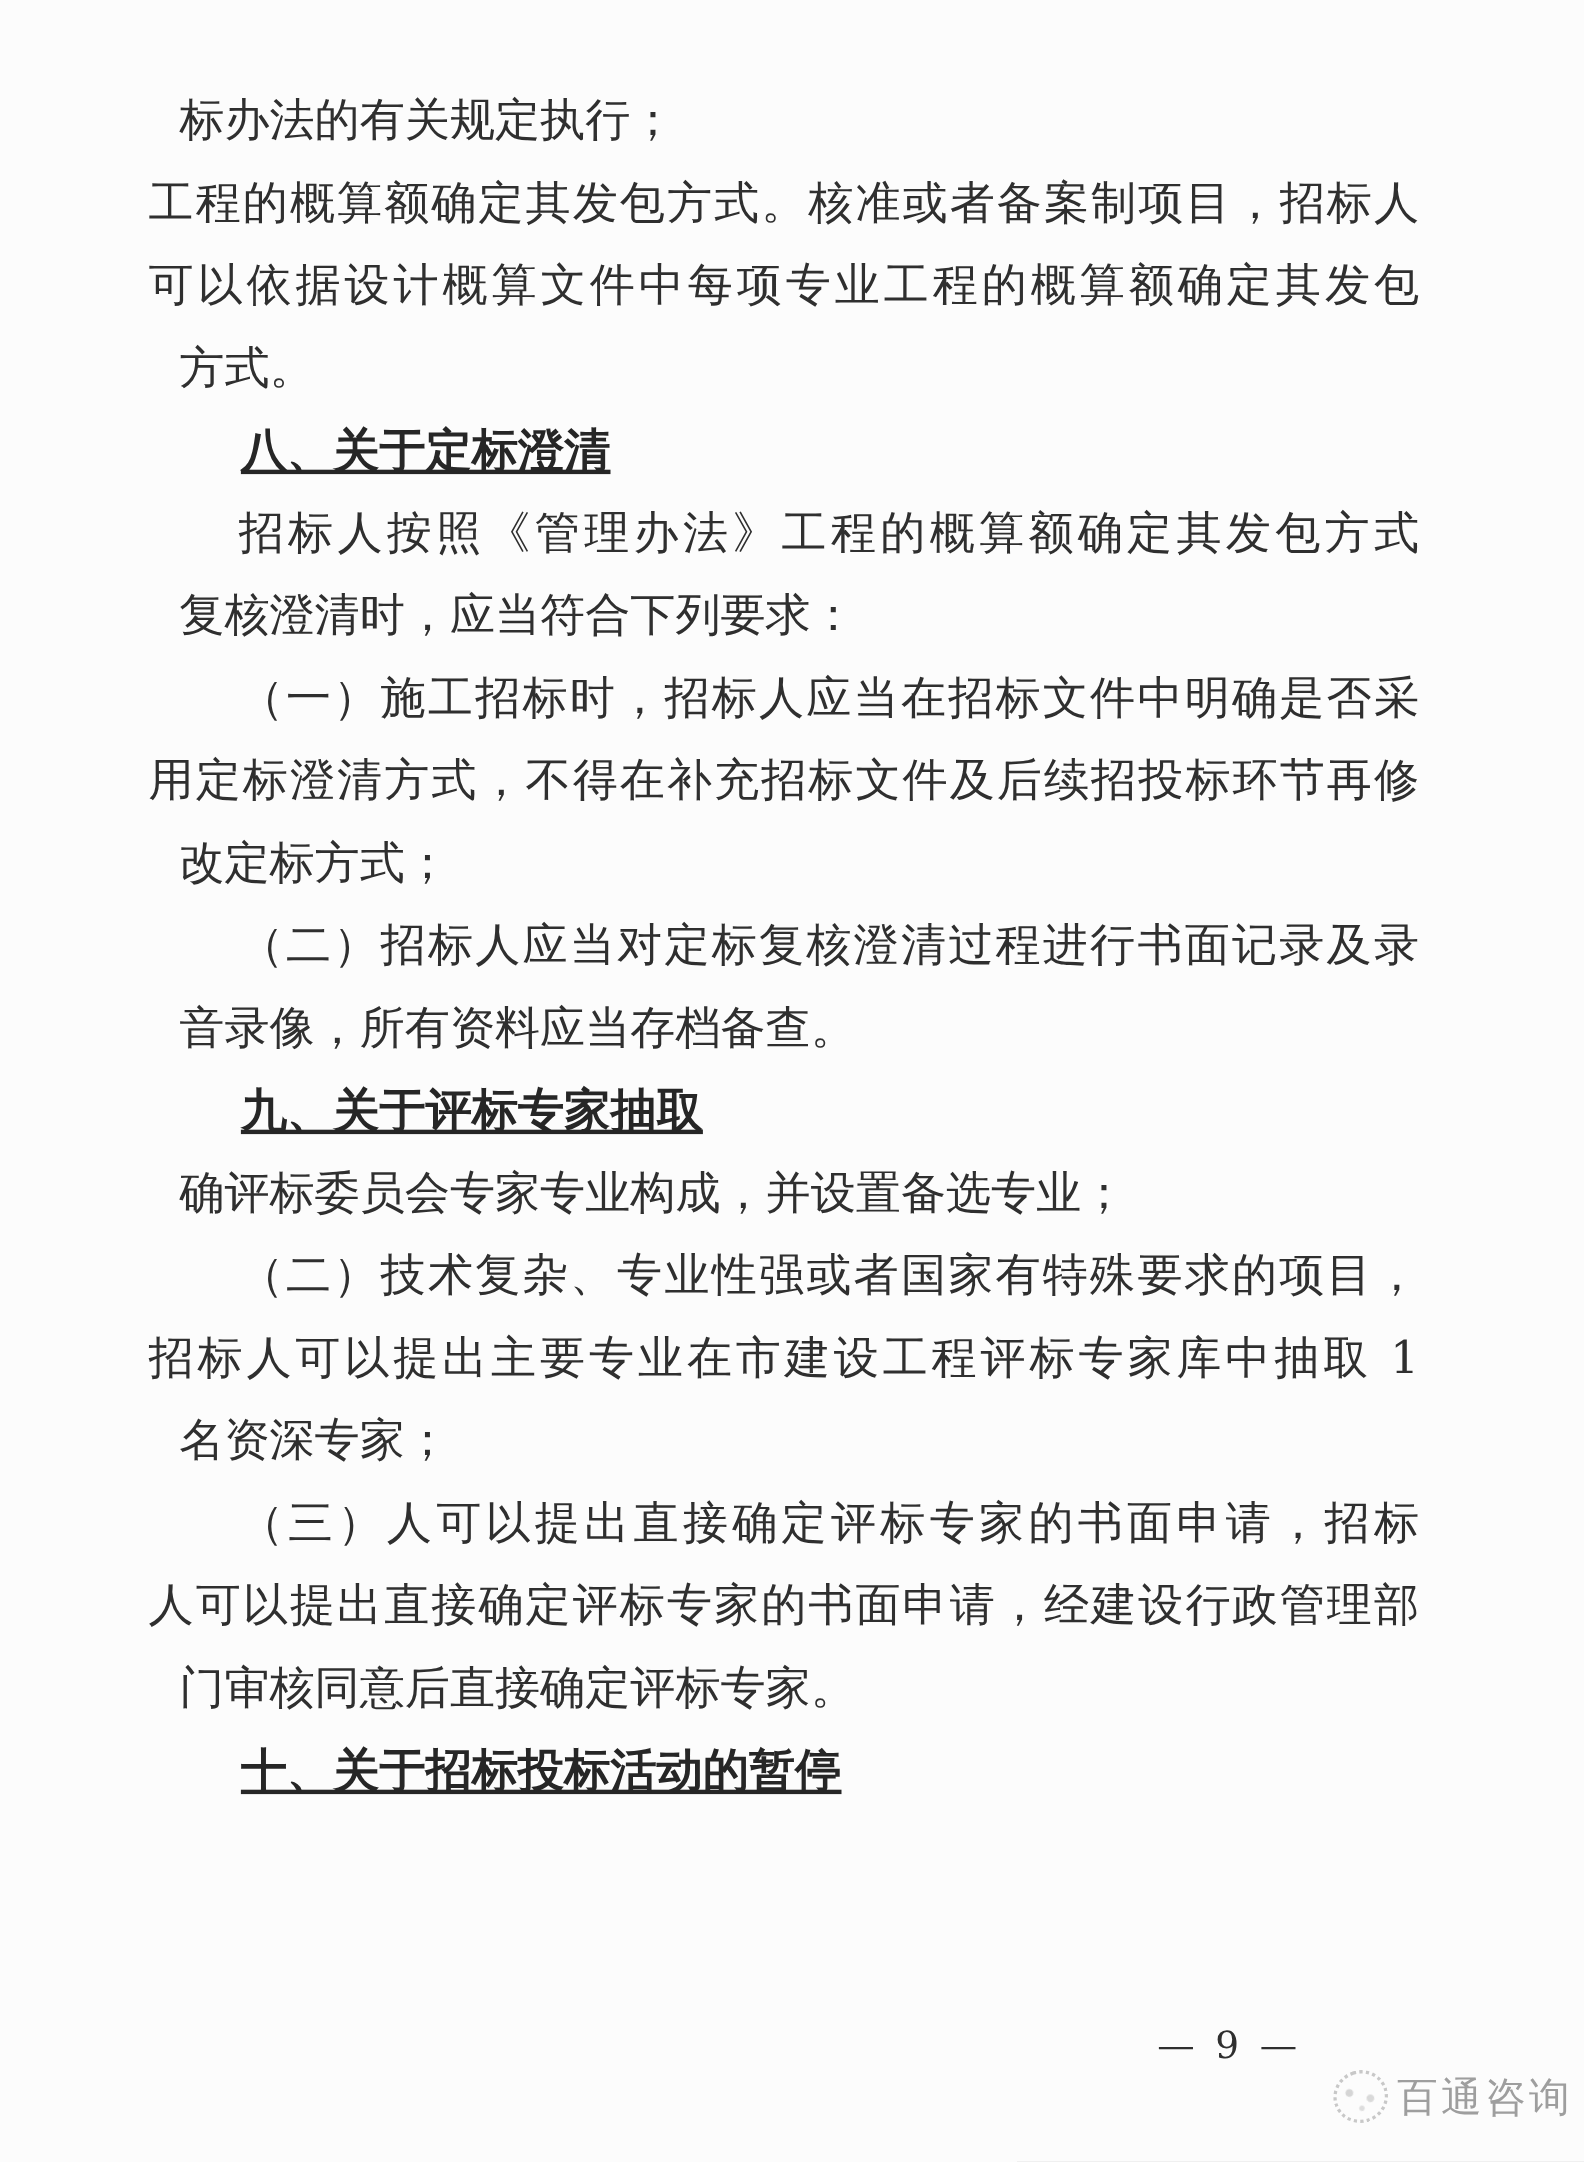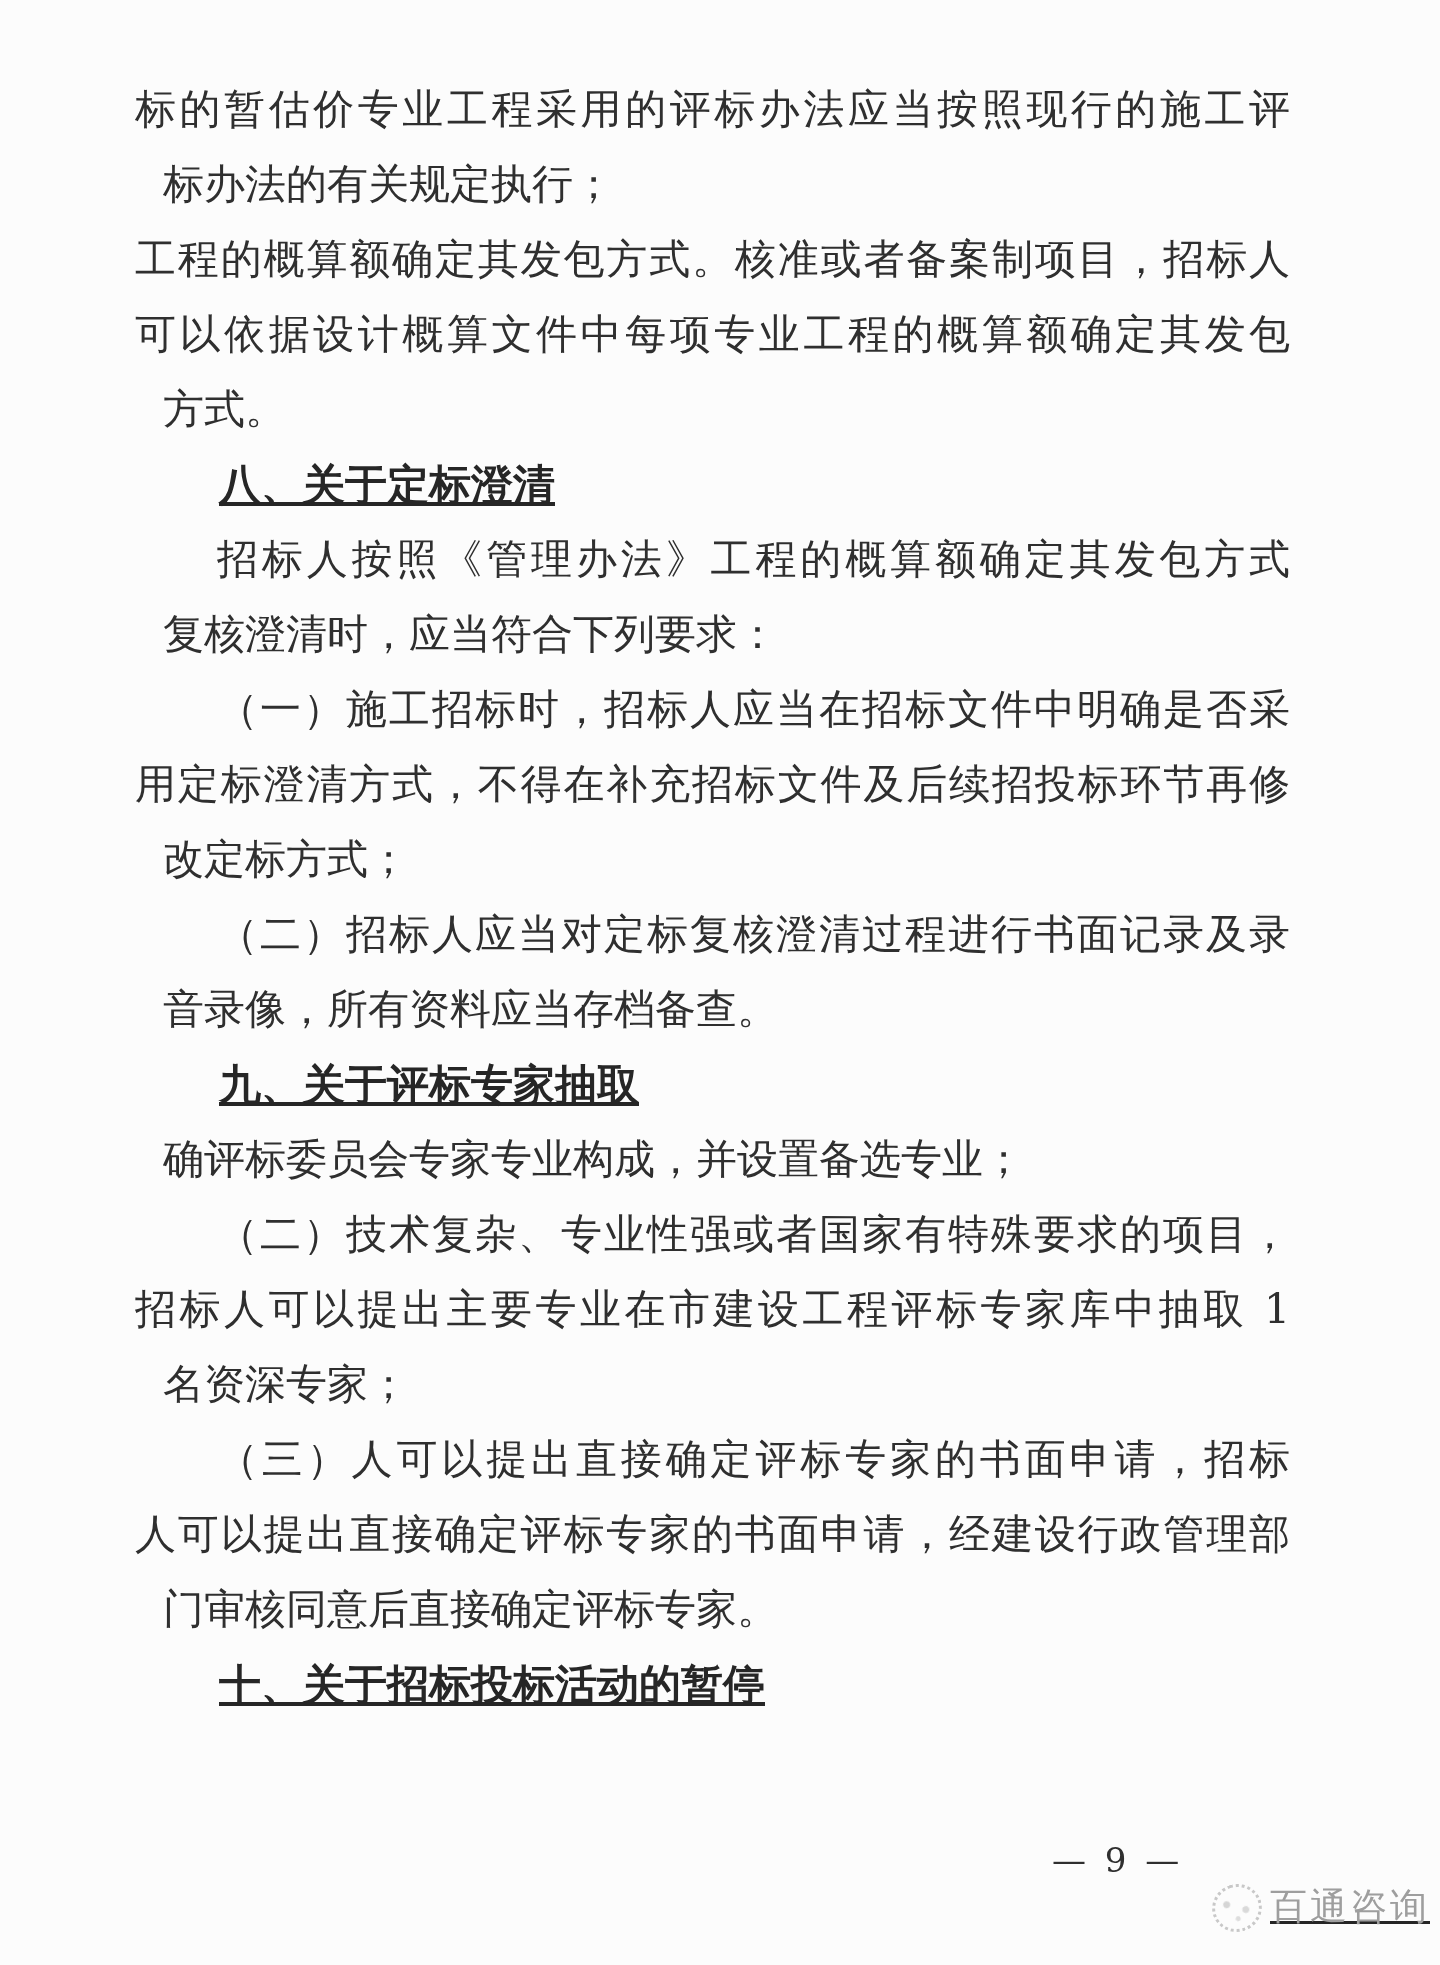--- a/index.html
+++ b/index.html
@@ -44,24 +44,23 @@
     font-size: 34px;
     letter-spacing: 4px;
     color: #2f2f2f;
     white-space: nowrap;
   }
   .watermark {
     position: absolute;
     top: 1882px;
     right: 10px;
     display: flex;
-    align-items: flex-end;
+    align-items: flex-start;
     gap: 8px;
     opacity: 0.85;
-    text-decoration: underline;
   }
   .wm-logo {
     width: 50px;
     height: 48px;
     border: 3px dotted #c0c0c0;
     border-radius: 50%;
     position: relative;
     background:
       radial-gradient(circle at 30% 35%, #cfcfcf 3px, transparent 4px),
       radial-gradient(circle at 68% 60%, #d4d4d4 3px, transparent 4px),
@@ -73,21 +72,20 @@
     color: #8e8e8e;
     letter-spacing: 3px;
     white-space: nowrap;
   }
 </style>
 </head>
 <body>
 
 <div class="page">
   <div class="textblock">
-    <div class="line">标的暂估价专业工程采用的评标办法应当按照现行的施工评</div>
     <div class="line end">标办法的有关规定执行；</div>
     <div class="line">工程的概算额确定其发包方式。核准或者备案制项目，招标人</div>
     <div class="line">可以依据设计概算文件中每项专业工程的概算额确定其发包</div>
     <div class="line end">方式。</div>
     <div class="line heading indent">八、关于定标澄清</div>
     <div class="line indent">招标人按照《管理办法》工程的概算额确定其发包方式</div>
     <div class="line end">复核澄清时，应当符合下列要求：</div>
     <div class="line indent">（一）施工招标时，招标人应当在招标文件中明确是否采</div>
     <div class="line">用定标澄清方式，不得在补充招标文件及后续招投标环节再修</div>
     <div class="line end">改定标方式；</div>

